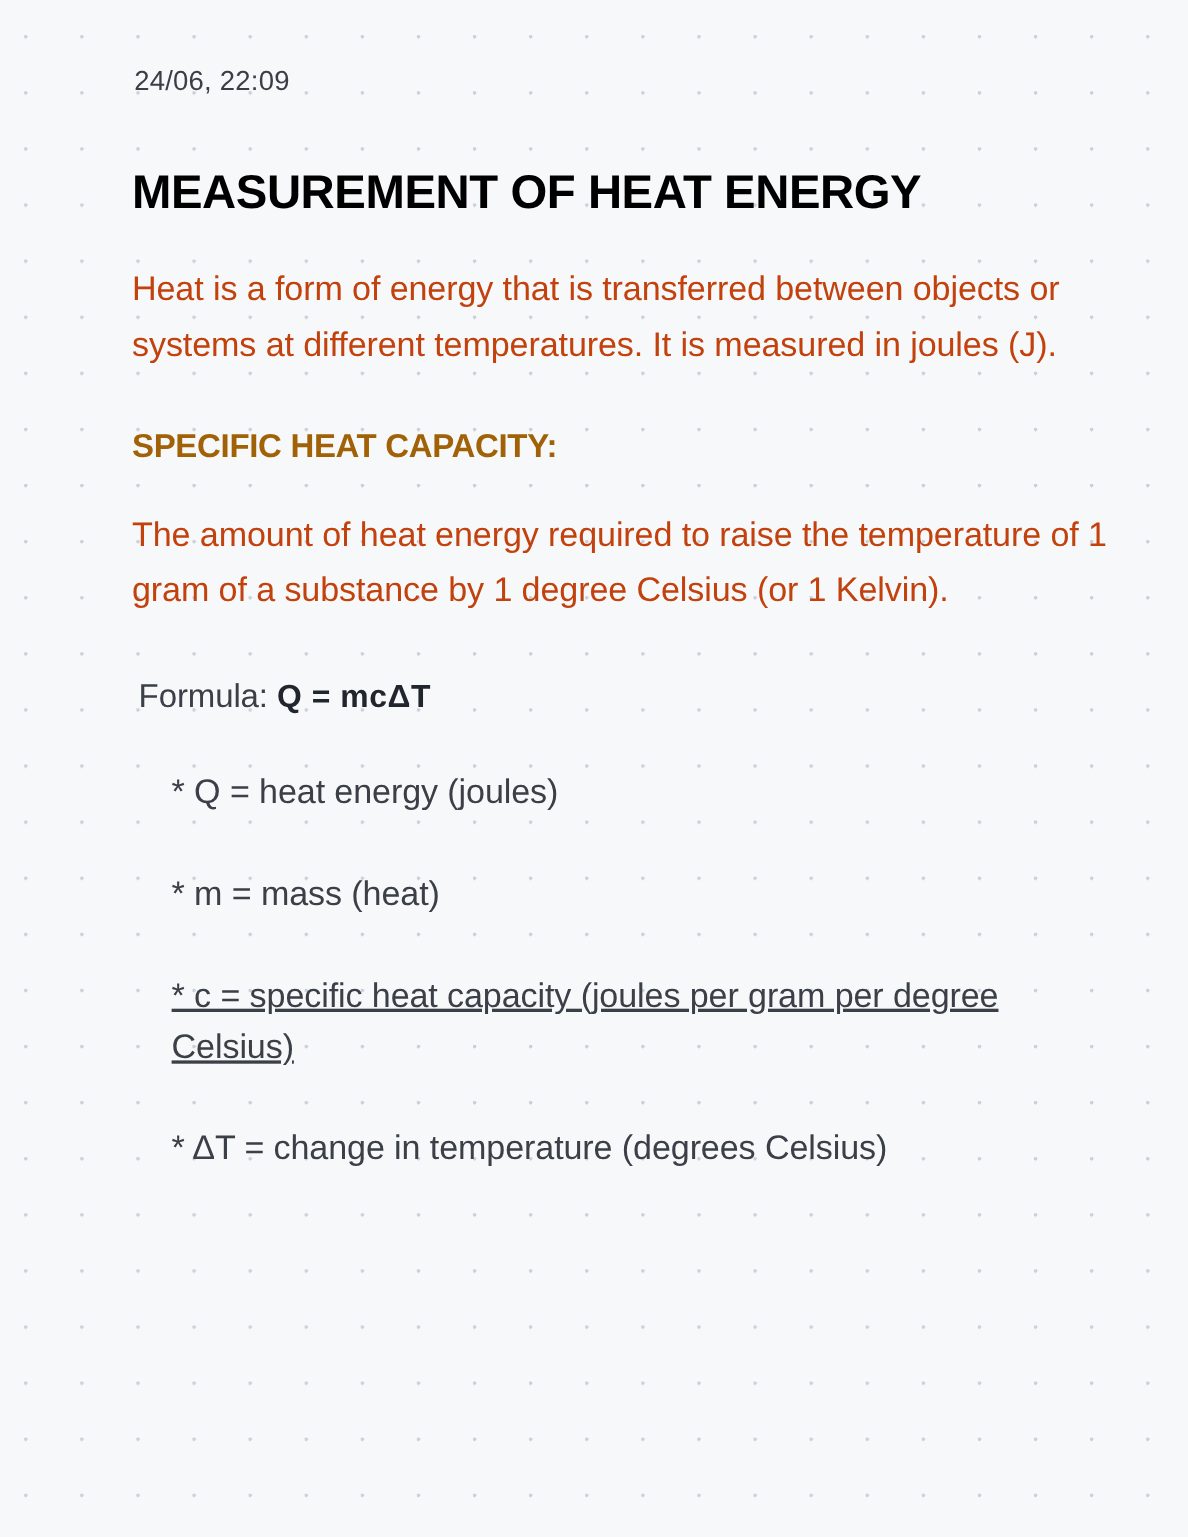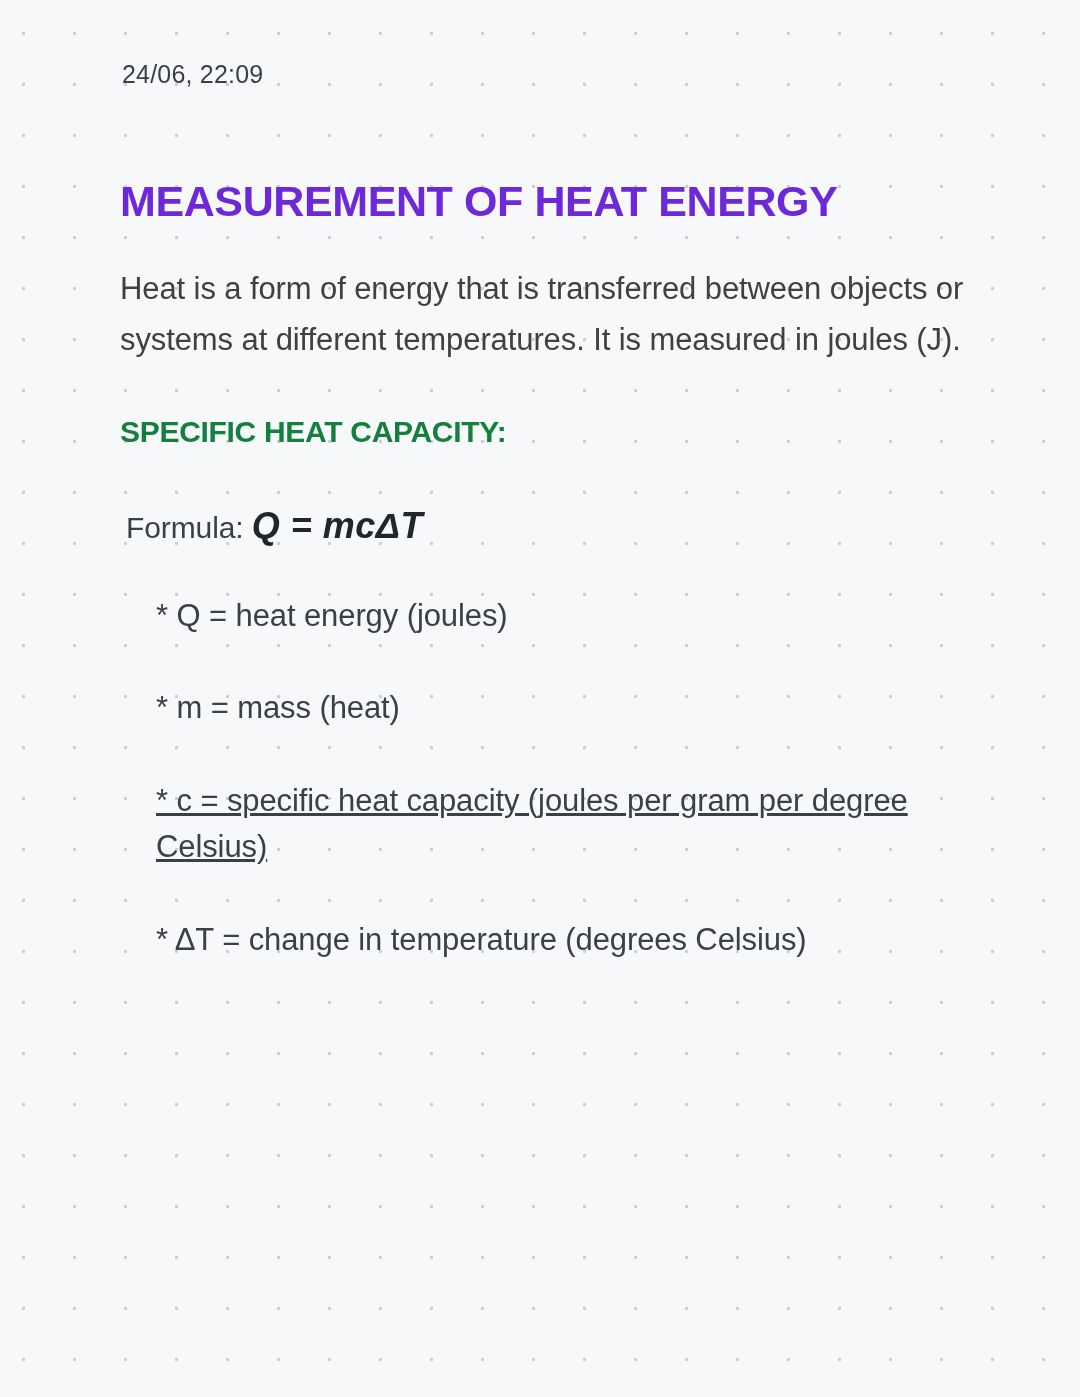--- a/index.html
+++ b/index.html
@@ -33,52 +33,51 @@
     font-size: 25px;
     color: #3a3f47;
     letter-spacing: 0.2px;
     margin: 12px 0 0 2px;
     font-weight: 400;
   }
   h1.doc-title {
     font-size: 43px;
     font-weight: 700;
     letter-spacing: -0.4px;
-    color: #6d28d9;
-    margin: 88px 0 0 0;
+    color: #000000;
+    margin: 62px 0 0 0;
     line-height: 1.15;
   }
   p.para {
     font-size: 31px;
     line-height: 1.62;
-    color: #404040;
+    color: #c2410c;
     margin: 38px 0 0 0;
     font-weight: 400;
     letter-spacing: -0.1px;
   }
   .subhead {
     font-size: 30px;
     font-weight: 700;
-    color: #15803d;
+    color: #a16207;
     margin: 50px 0 0 0;
     letter-spacing: -0.3px;
   }
   .para-2 {
     margin-top: 52px;
   }
   .formula-line {
     font-size: 30px;
     color: #3b4048;
     margin: 56px 0 0 6px;
     letter-spacing: -0.1px;
   }
   .formula-line .eq {
-    font-style: italic;
     font-weight: 700;
-    font-size: 36px;
+    font-size: 29px;
     color: #21262e;
     letter-spacing: 0.5px;
   }
   ul.bullets {
     list-style: none;
     margin: 0;
     padding: 0;
   }
   ul.bullets li {
     font-size: 31px;
@@ -101,20 +100,21 @@
 <div class="content">
 
   <div class="timestamp">24/06, 22:09</div>
 
   <h1 class="doc-title">MEASUREMENT OF HEAT ENERGY</h1>
 
   <p class="para">Heat is a form of energy that is transferred between objects or systems at different temperatures. It is measured in joules (J).</p>
 
   <div class="subhead">SPECIFIC HEAT CAPACITY:</div>
 
+  <p class="para para-2">The amount of heat energy required to raise the temperature of 1 gram of a substance by 1 degree Celsius (or 1 Kelvin).</p>
 
   <div class="formula-line">
     <span>Formula:</span>
     <span class="eq">Q = mcΔT</span>
   </div>
 
   <ul class="bullets">
     <li class="ind-0">* Q = heat energy (joules)</li>
     <li class="ind-1">* m = mass (heat)</li>
     <li class="ind-2">* c = specific heat capacity (joules per gram per degree Celsius)</li>

